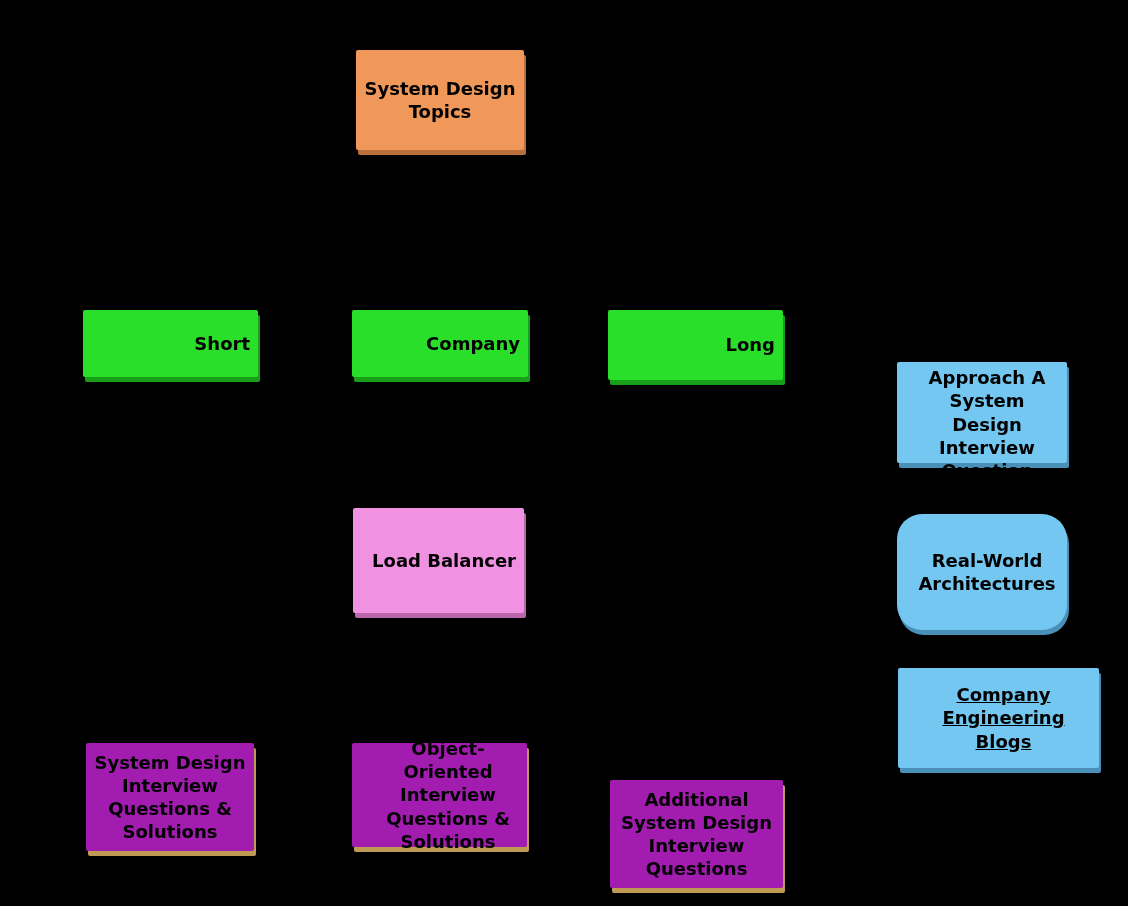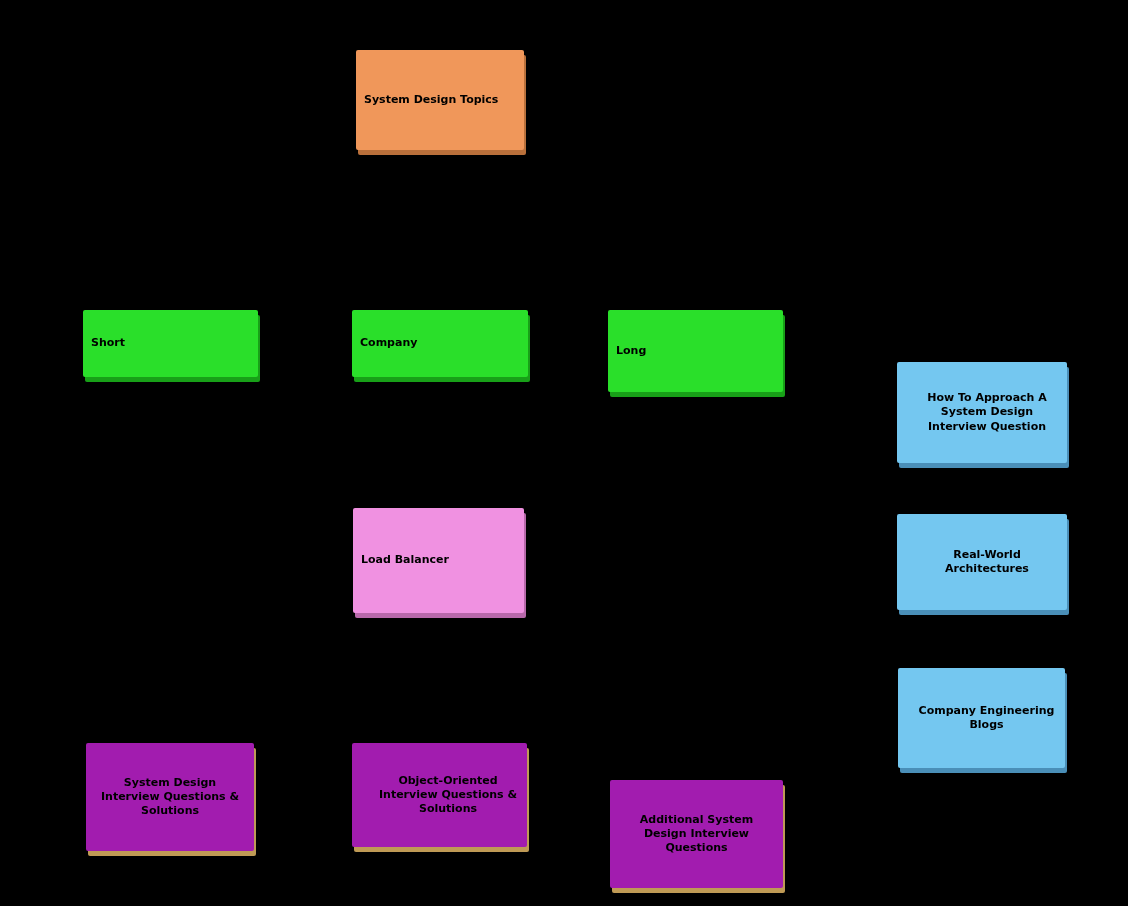--- a/index.html
+++ b/index.html
@@ -4,40 +4,40 @@
 <style>
   html,body{margin:0;padding:0;}
   body{
     width:1128px;height:906px;position:relative;overflow:hidden;
     background:#000000;
     font-family:"DejaVu Sans","Liberation Sans",sans-serif;
   }
   .diagram{position:absolute;inset:0;}
   .node{
     position:absolute;
-    display:flex;align-items:center;justify-content:flex-start;
+    display:flex;align-items:center;justify-content:flex-end;
     text-align:center;
-    color:#000;font-weight:bold;font-size:11px;line-height:1.28;
+    color:#000;font-weight:bold;font-size:18px;line-height:1.28;
     padding:6px 8px;box-sizing:border-box;border-radius:2px;
   }
   .node span{display:block;}
   .c-orange{background:#F0975A;box-shadow:2px 5px 0 #b9703b;}
   .c-green {background:#2ADF2A;box-shadow:2px 5px 0 #18a018;}
   .c-blue  {background:#74C7F0;box-shadow:2px 5px 0 #4a8fb8;padding-left:18px;}
   .c-pink  {background:#F091E1;box-shadow:2px 5px 0 #b868aa;}
   .c-tan   {background:#a21caf;box-shadow:2px 5px 0 #bf9a55;}
 
   #n-topics       {left:356px;top:50px; width:168px;height:100px;}
   #n-short        {left:83px; top:310px;width:175px;height:67px;}
   #n-medium       {left:352px;top:310px;width:176px;height:67px;}
-  #n-long         {left:608px;top:310px;width:175px;height:82px;}
+  #n-long         {left:608px;top:310px;width:175px;height:70px;}
   #n-approach     {left:897px;top:362px;width:170px;height:101px;}
   #n-loadbalancer {left:353px;top:508px;width:171px;height:105px;}
-  #n-realworld    {left:897px;top:514px;width:170px;height:96px;}
-  #n-blogs        {left:898px;top:668px;width:167px;height:100px;}
+  #n-realworld    {left:897px;top:514px;width:170px;height:116px;border-radius:25px;}
+  #n-blogs        {left:898px;top:668px;width:201px;height:100px;text-decoration:underline;}
   #n-sdq          {left:86px; top:743px;width:168px;height:108px;}
   #n-ooq          {left:352px;top:743px;width:175px;height:104px;padding-left:25px;}
   #n-addq         {left:610px;top:780px;width:173px;height:108px;}
 </style>
 </head>
 <body>
 
 <div class="diagram">
 
   <div id="n-topics" class="node c-orange">

